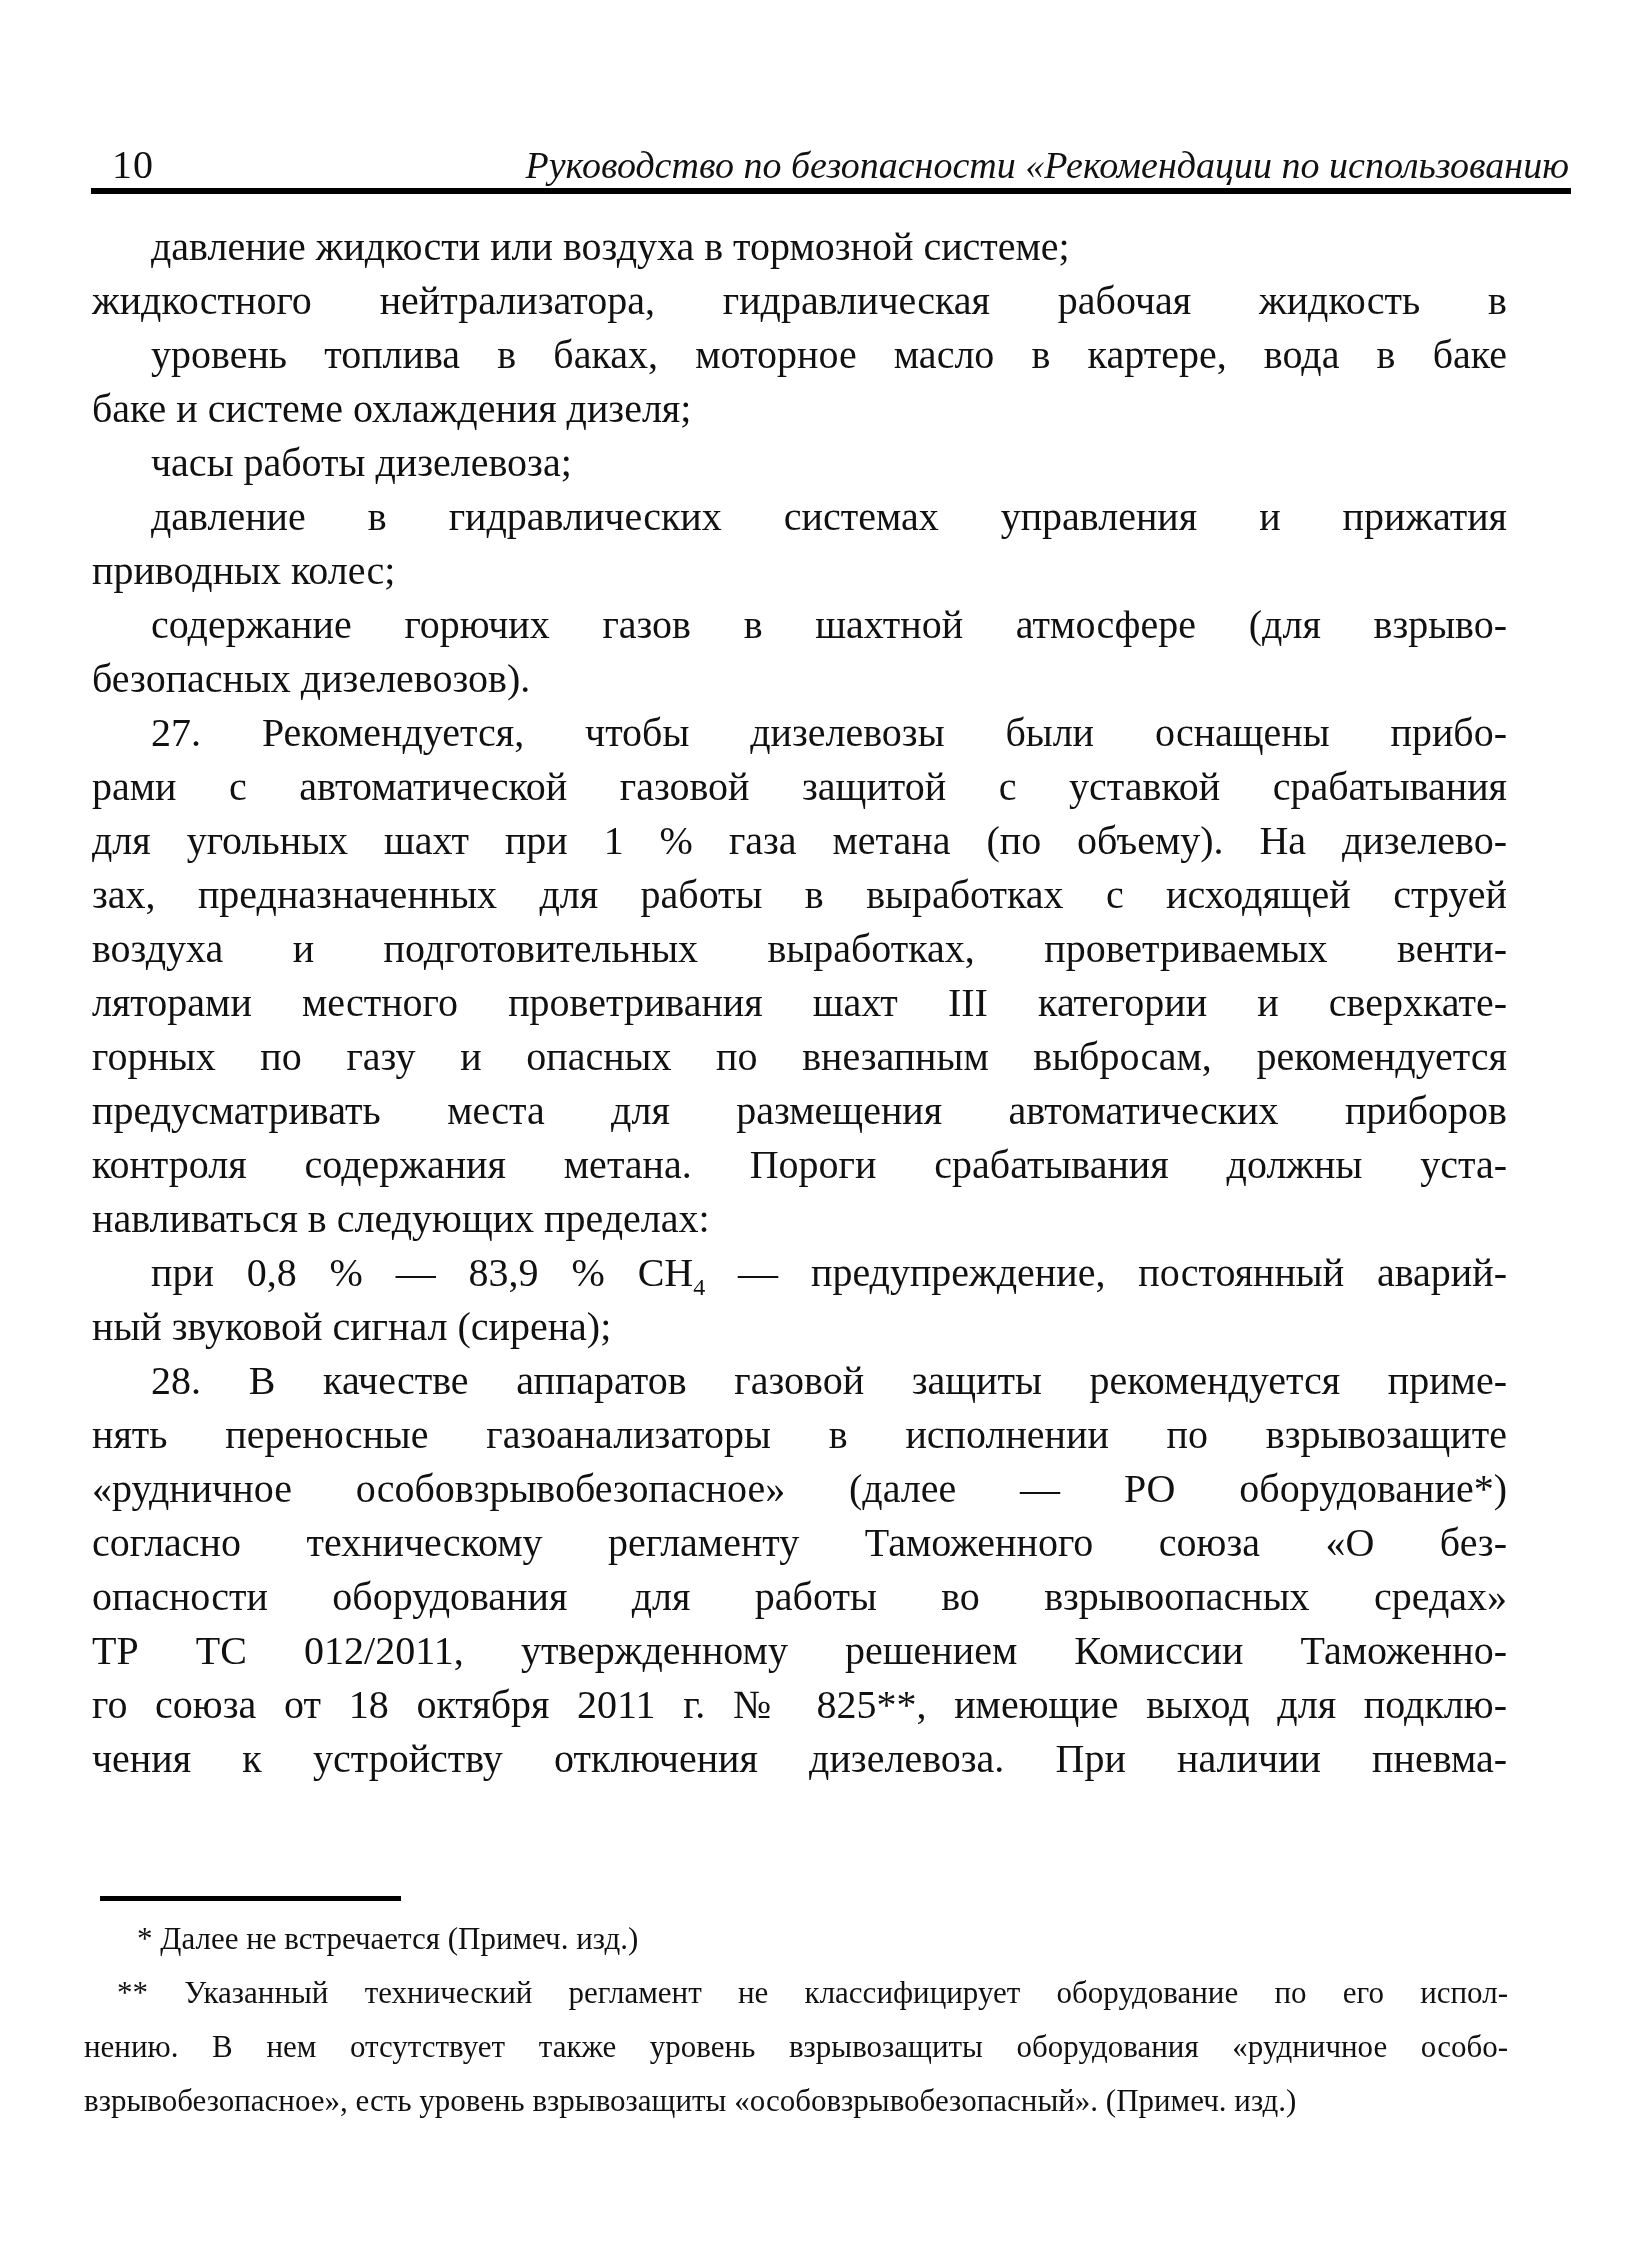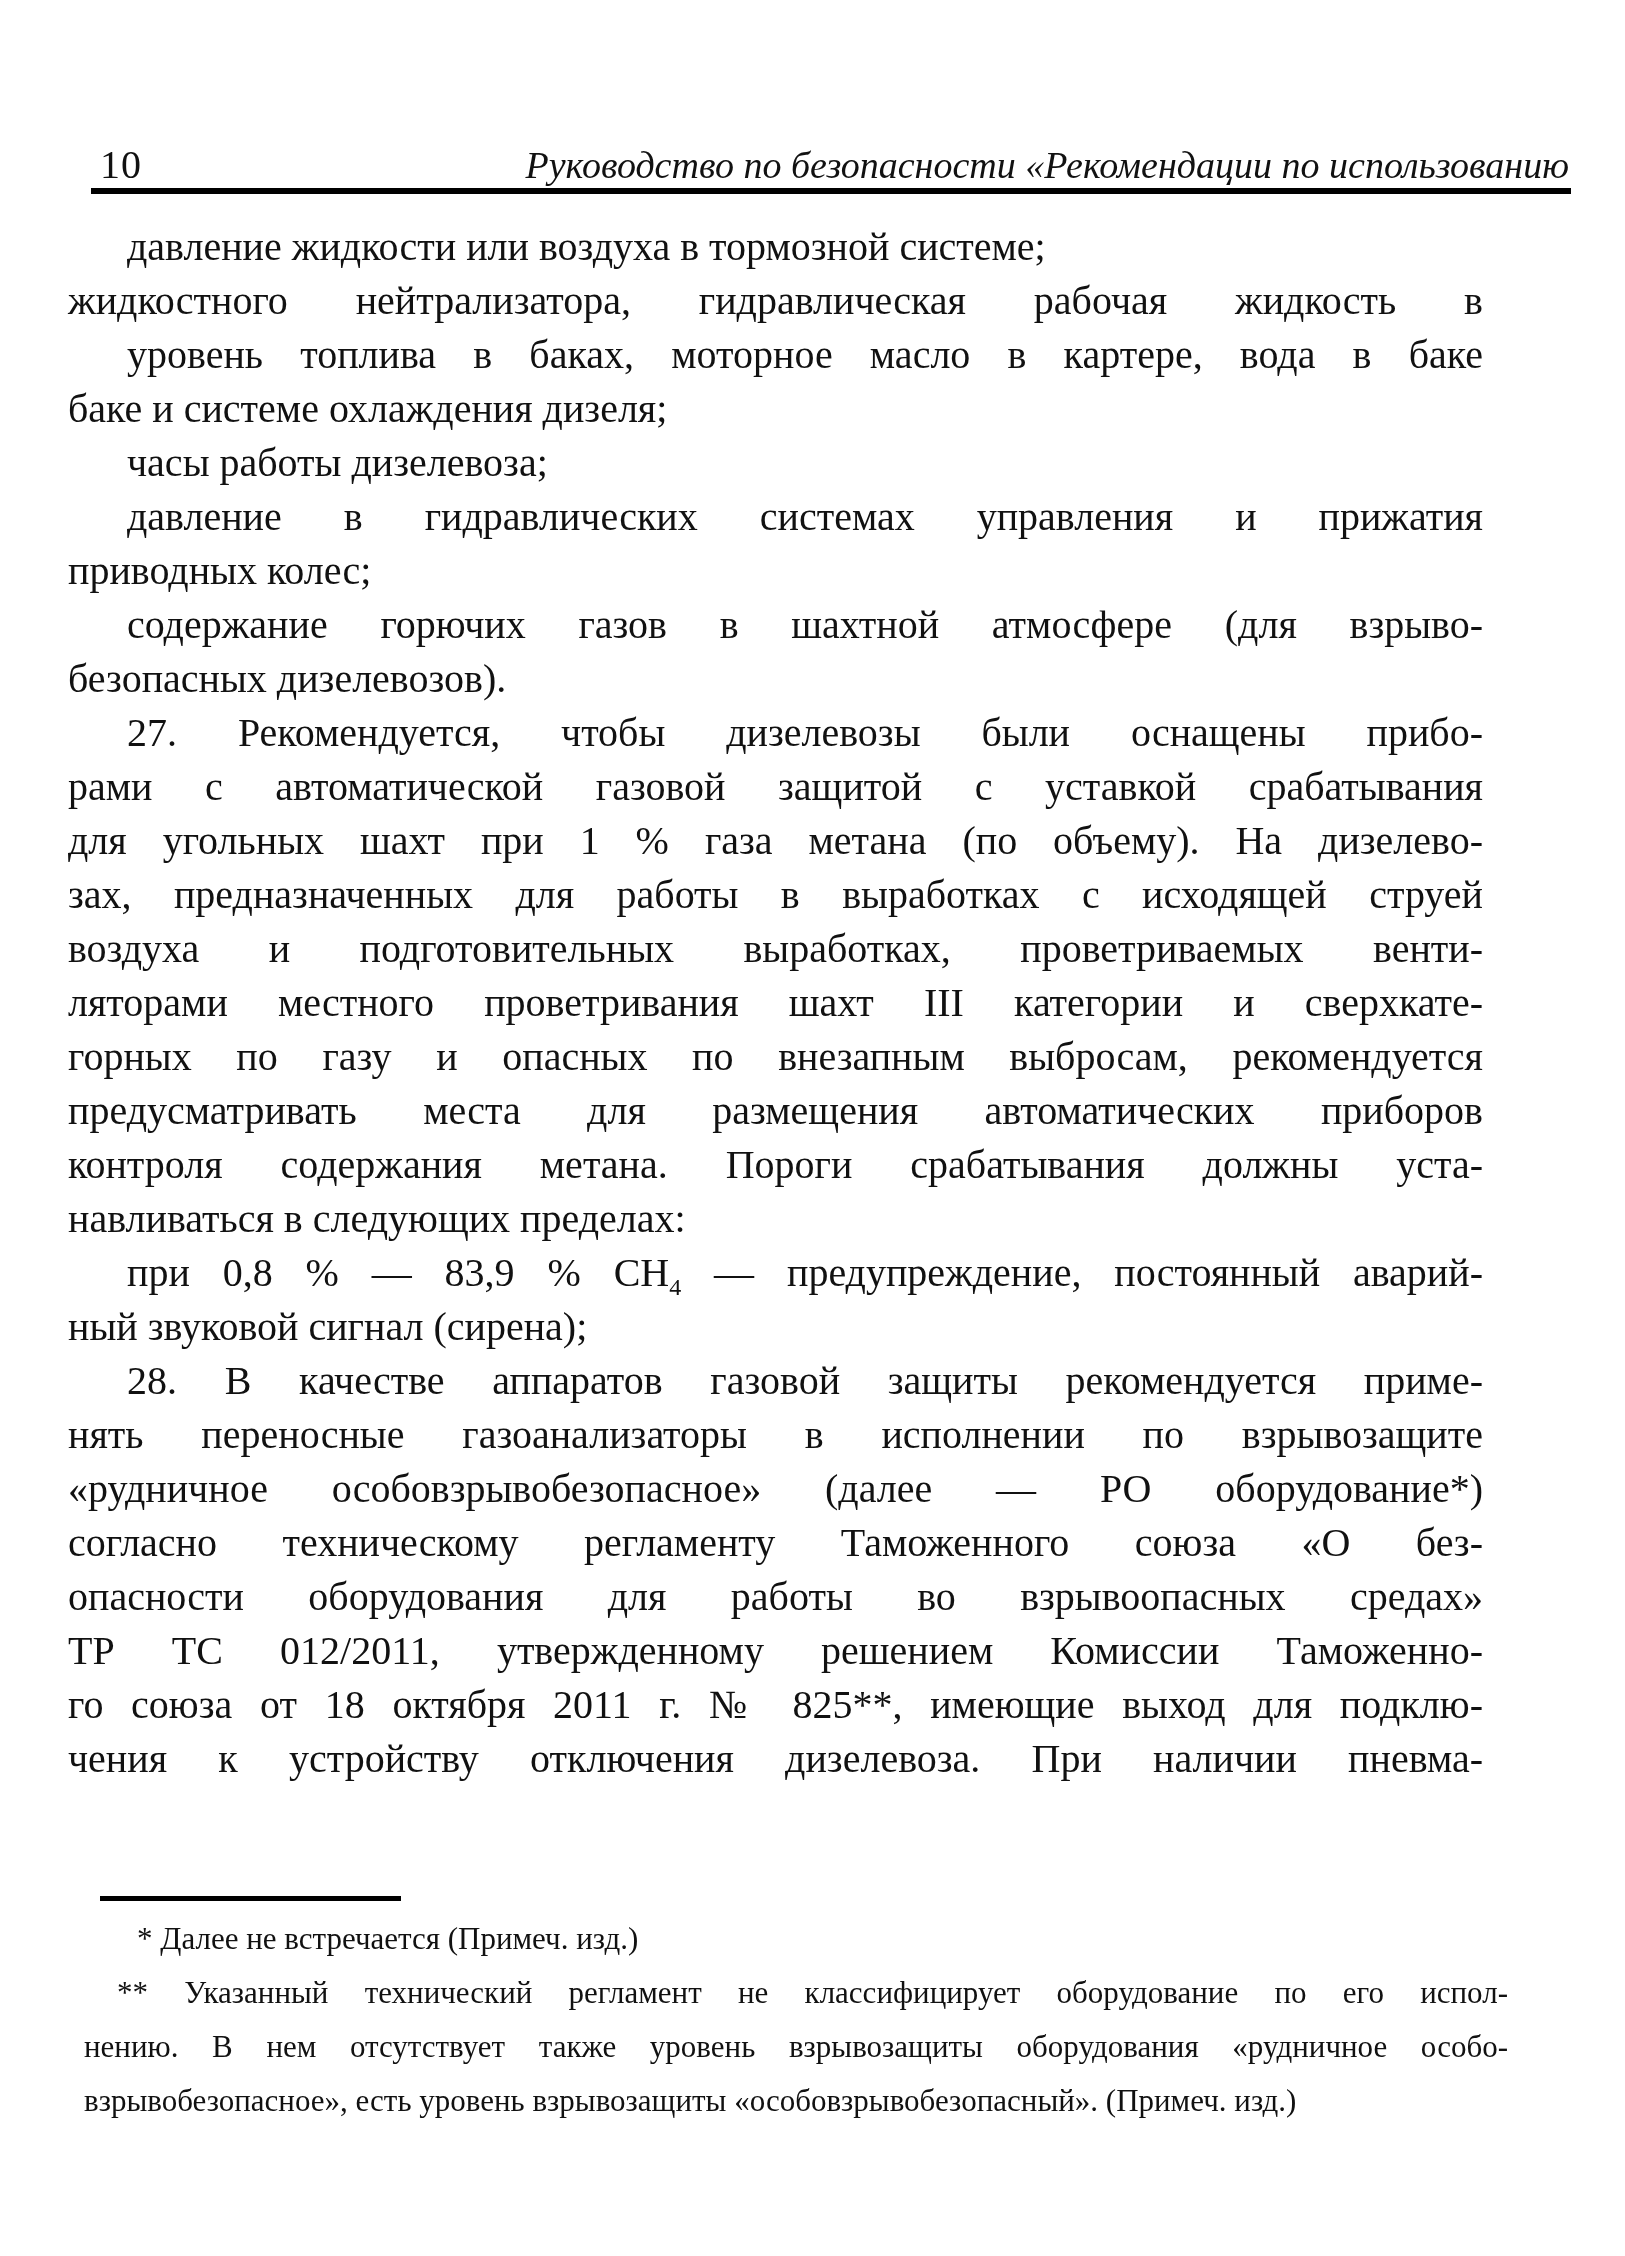--- a/index.html
+++ b/index.html
@@ -10,32 +10,32 @@
     background:#ffffff;
     color:#111111;
     font-family:"Liberation Serif", serif;
     overflow:hidden;
   }
   
   .header {
     position:absolute; top:141px; left:100px; right:57px;
     display:flex; justify-content:space-between; align-items:baseline;
   }
-  .page-num { font-size:40px; letter-spacing:1px; }
+  .page-num { font-size:40px; letter-spacing:1px;margin-left:12px; }
   .running-title {
     flex:1; text-align:right;
     font-style:italic; font-size:38px;
   }
   .header-rule {
     position:absolute; top:188px; left:91px; width:1480px; height:5.7px;
     background:#000;
   }
   
   .body {
-    position:absolute; top:220px; left:68px; width:1415px;
+    position:absolute; top:220px; left:92px; width:1415px;
     font-size:40px; line-height:54px;
   }
   .ln { min-height:54px; }
   .ind { text-indent:59px; }
   .j { text-align:justify; text-align-last:justify; }
   sub { font-size:0.6em; line-height:0; }
   
   .fn-rule {
     position:absolute; top:1896px; left:100px; width:301px; height:4.8px;
     background:#000;

